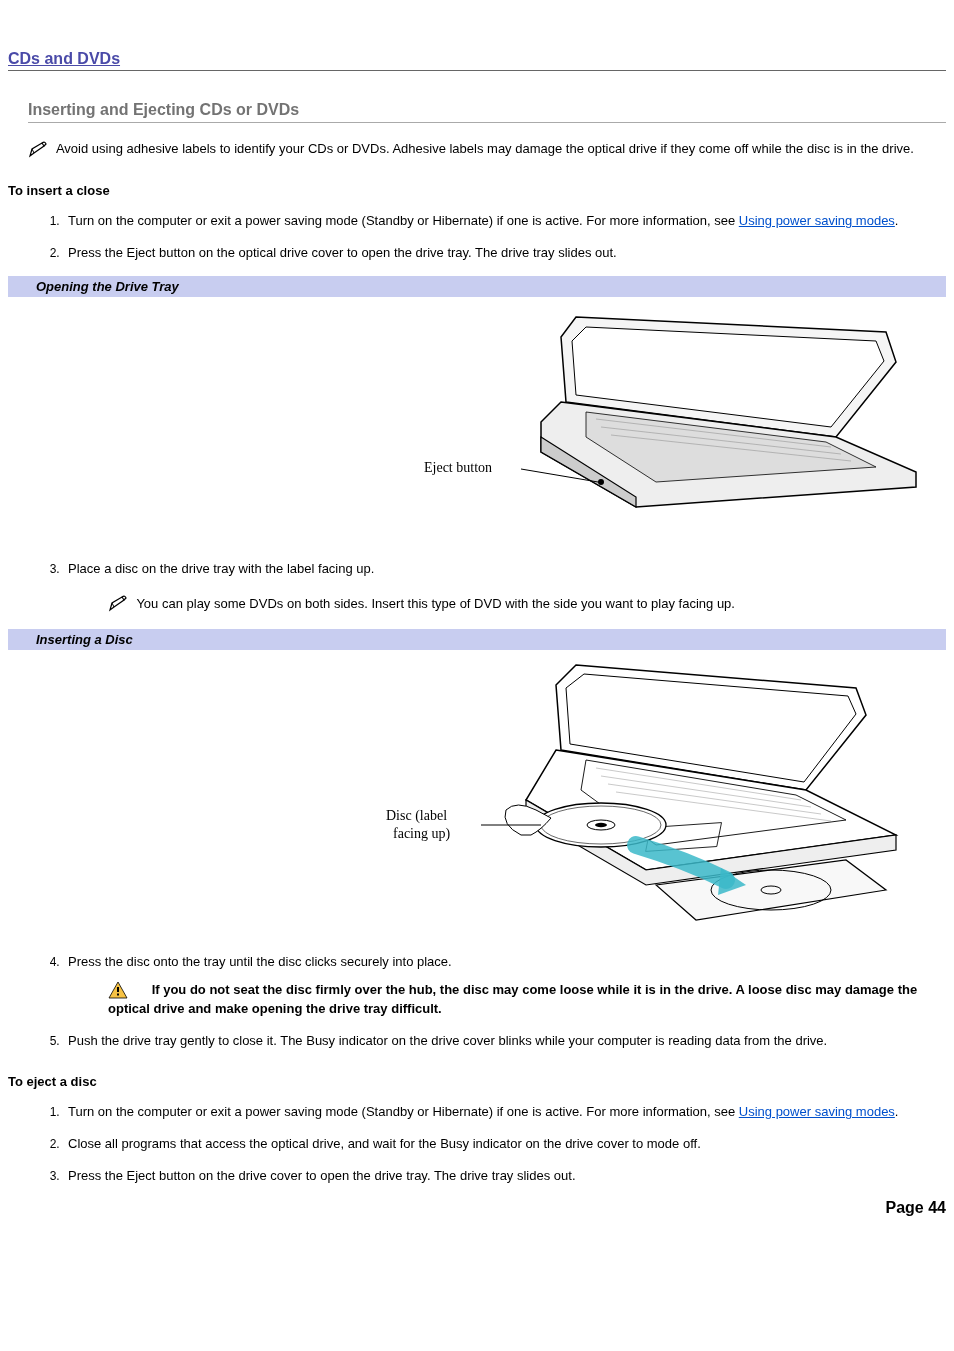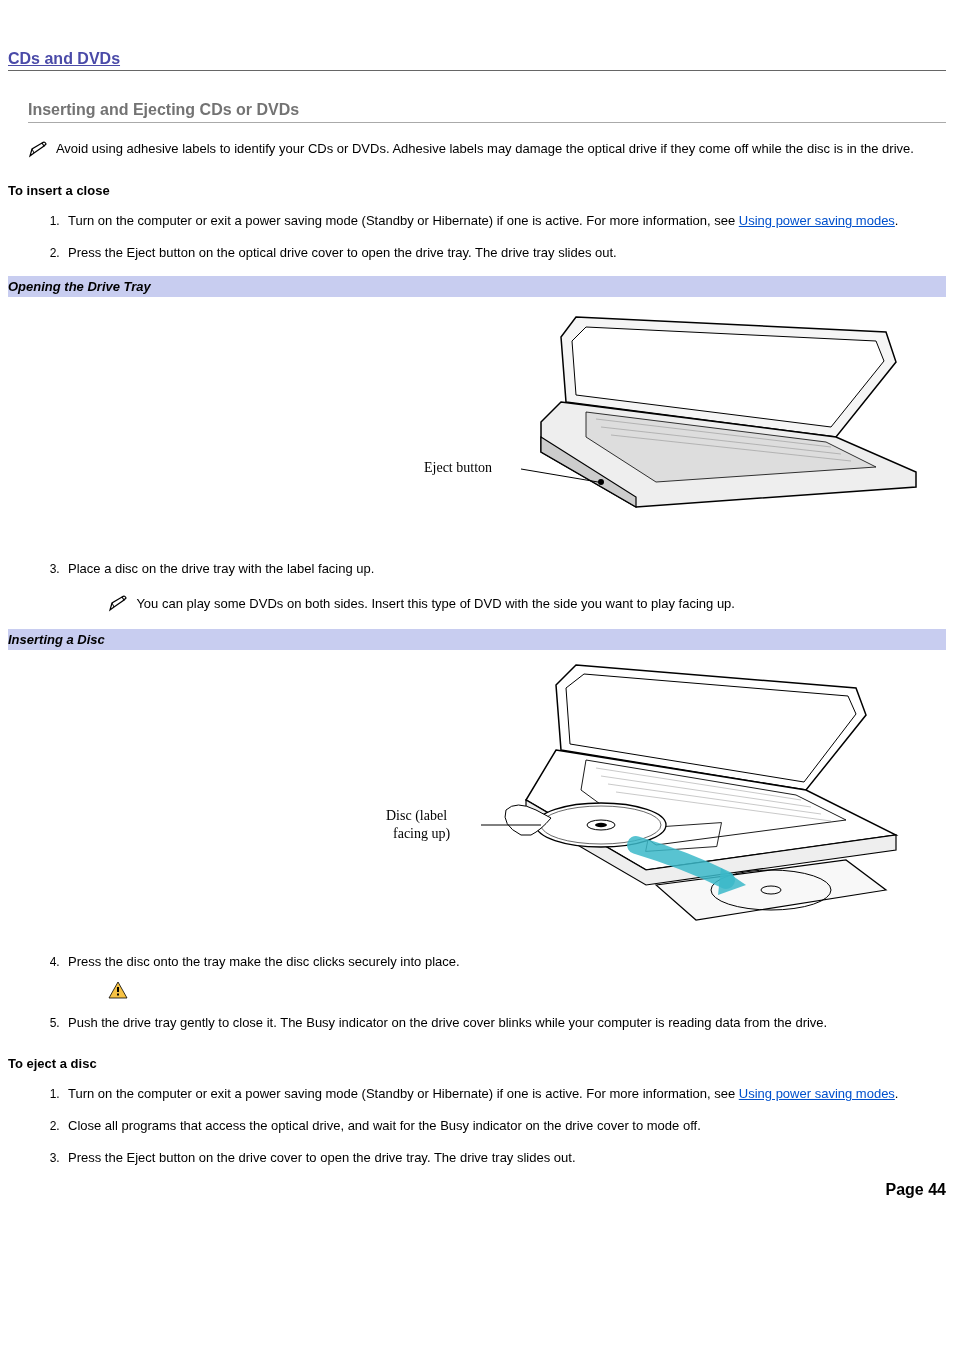--- a/index.html
+++ b/index.html
@@ -60,21 +60,21 @@
       line-height: 1.4;
     }
     ol.steps > li::marker {
       font-size: 12px;
     }
     a.link { color: #0050cc; text-decoration: underline; }
     .figure-caption {
       background: #c8cdf0;
       font-weight: bold;
       font-style: italic;
-      padding: 3px 0;
+      padding: 3px 28px;
       font-size: 13px;
       margin: 6px 0 0 0;
     }
     .figure-wrap { text-align: right; padding: 10px 0 20px 0; text-decoration: underline; }
     .figure-box {
       display: inline-block;
       position: relative;
     }
     svg { display: block; }
     .warning-block {
@@ -206,29 +206,30 @@
 
       <line x1="155" y1="165" x2="215" y2="165" stroke="#000" stroke-width="1"></line>
       <text x="60" y="160" font-family="Verdana" font-size="14">Disc (label</text>
       <text x="67" y="178" font-family="Verdana" font-size="14">facing up)</text>
     </svg>
   </div>
 </div>
 
 <ol class="steps" start="4">
   <li>
-    <span>Press the disc onto the tray make the disc clicks securely into place.</span>
+    <span>Press the disc onto the tray until the disc clicks securely into place.</span>
     <div class="warning-block">
       <span class="warning-tri">
         <svg width="20" height="18" viewBox="0 0 20 18">
           <path d="M10 1 L19 17 L1 17 Z" fill="#f6c244" stroke="#000" stroke-width="0.8"></path>
           <rect x="9" y="6" width="2" height="5" fill="#000"></rect>
           <rect x="9" y="12.5" width="2" height="2" fill="#000"></rect>
         </svg>
       </span>
+      <span class="warning-text">If you do not seat the disc firmly over the hub, the disc may come loose while it is in the drive. A loose disc may damage the optical drive and make opening the drive tray difficult.</span>
     </div>
   </li>
   <li>
     <span>Push the drive tray gently to close it. The Busy indicator on the drive cover blinks while your computer is reading data from the drive.</span>
   </li>
 </ol>
 
 <div class="subheading">To eject a disc</div>
 
 <ol class="steps">

